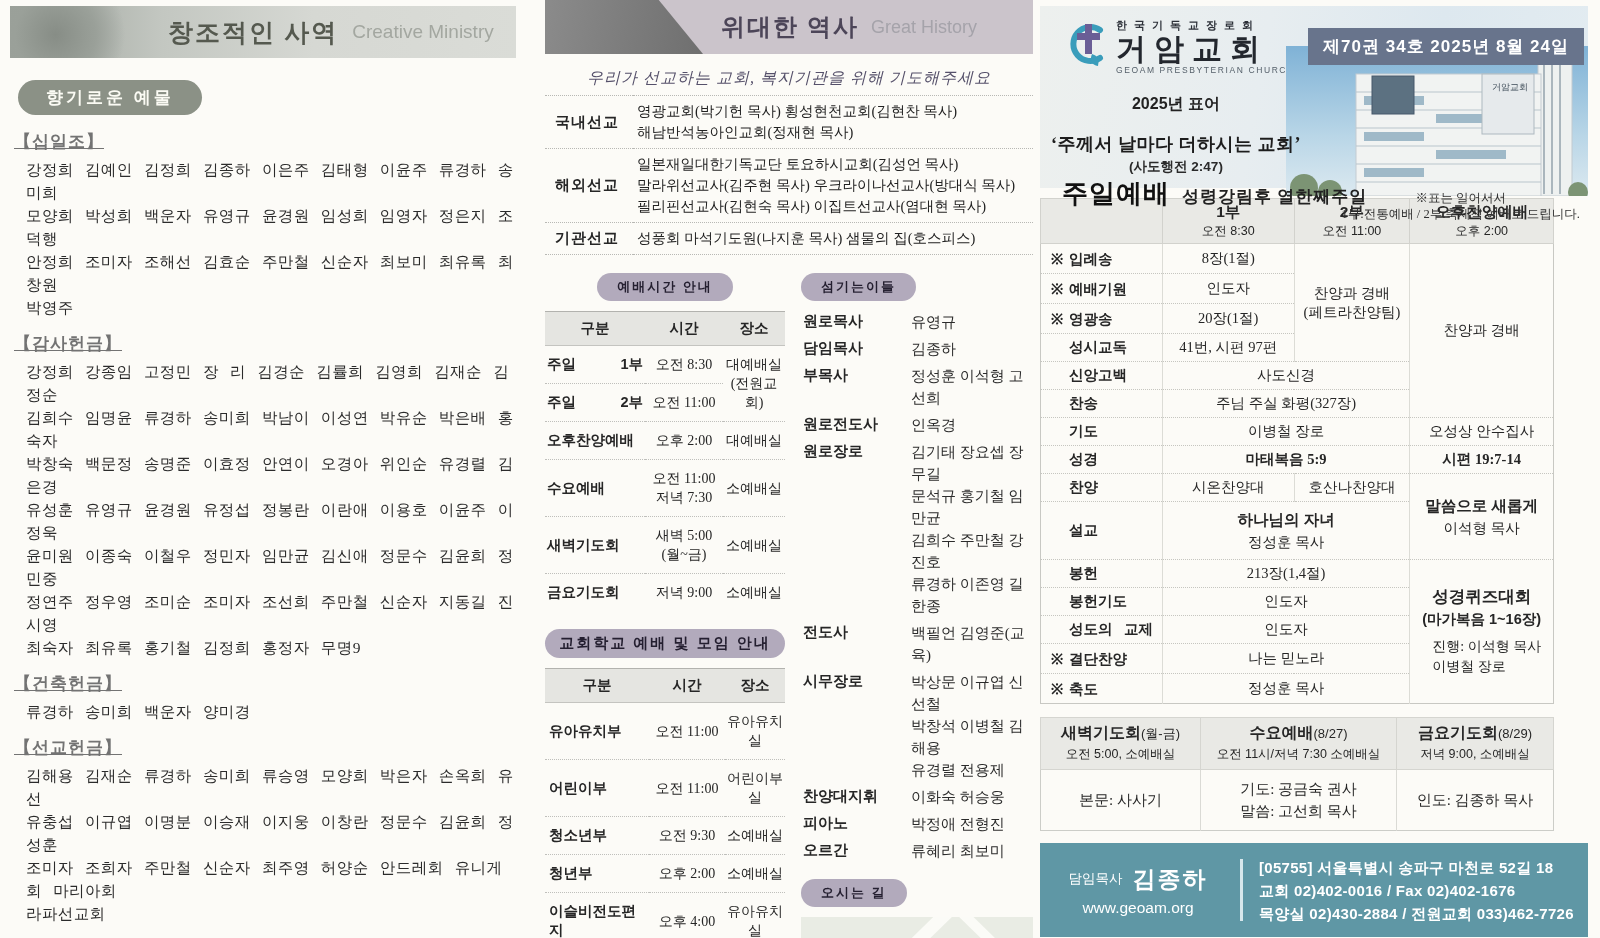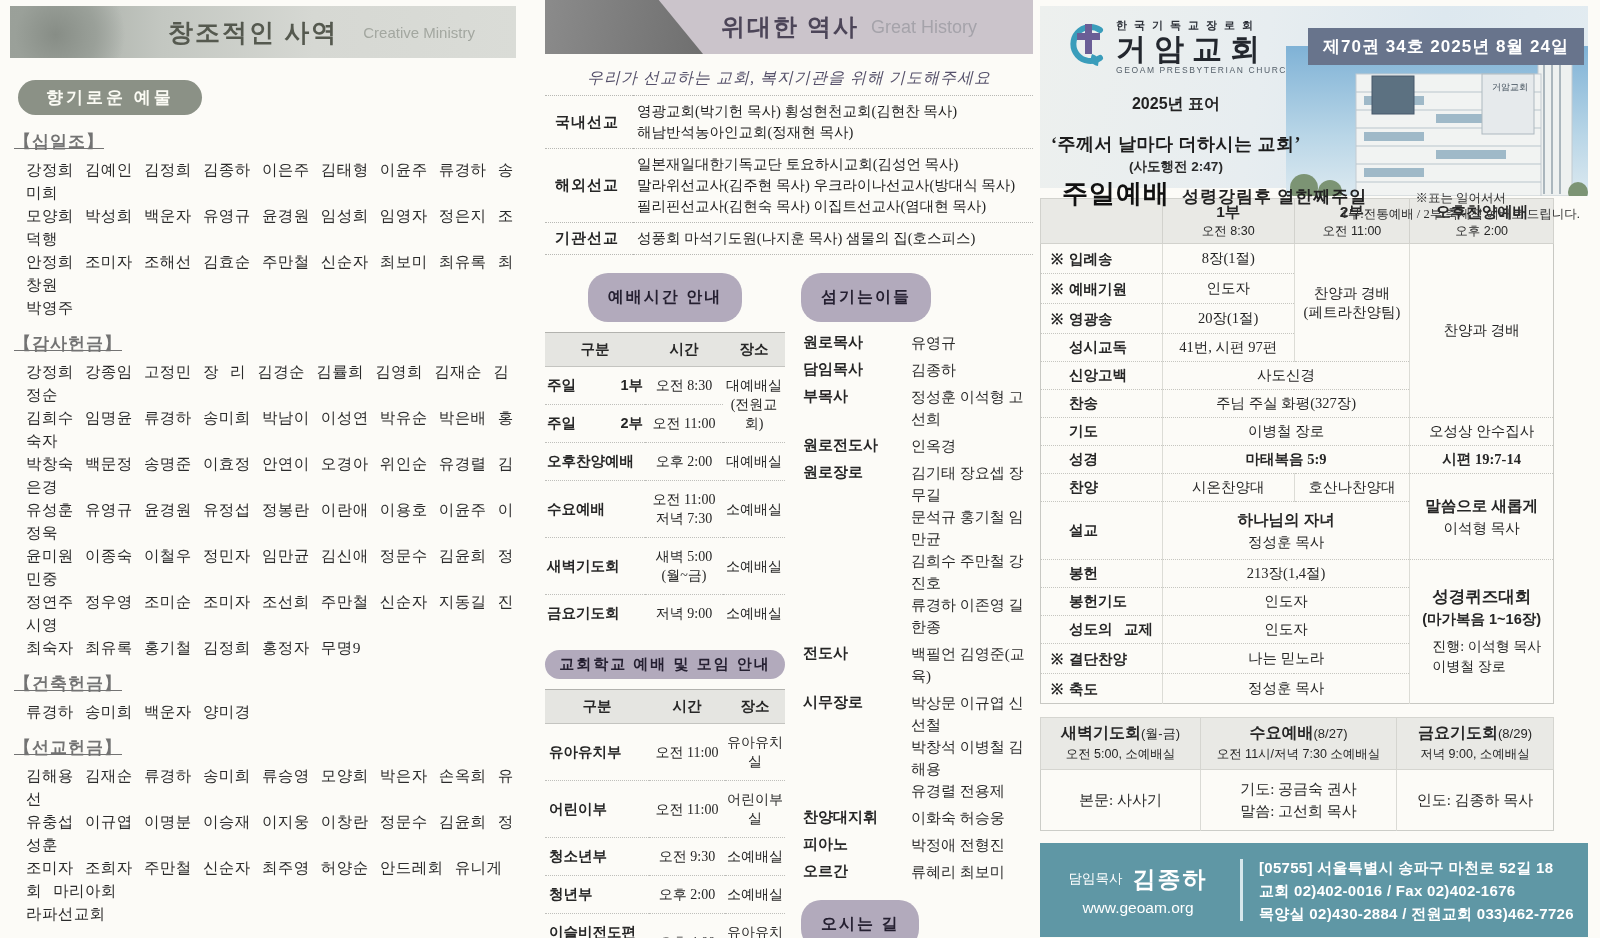--- a/index.html
+++ b/index.html
@@ -4,29 +4,29 @@
 <style>
   * { margin:0; padding:0; box-sizing:border-box; }
   html,body { width:1600px; height:938px; }
   body { background:#fcfbf7; font-family:"Liberation Serif","DejaVu Serif",serif; color:#262626; position:relative; overflow:hidden; }
   .panel { position:absolute; }
 
   
   .pre { white-space:pre-line; }
   .badge { display:inline-block; border-radius:20px; font-family:"Liberation Sans",sans-serif; font-weight:bold; }
   .badge-green { background:#8b9186; color:#fbfbf4; font-size:17px; padding:6px 28px; letter-spacing:3px; }
-  .badge-purple{ background:#b2aabc; color:#241f30; font-size:16px; padding:14px 20px; letter-spacing:2px; }
+  .badge-purple{ background:#b2aabc; color:#241f30; font-size:13px; padding:5px 20px; letter-spacing:2px; }
 
   
   .panel-left { left:10px; top:6px; width:506px; }
   .bar-left { height:52px; background:linear-gradient(90deg,#9aa099 0%,#c3c7c1 30%,#d6d8d3 60%,#dadcd7 100%); position:relative; display:flex; align-items:center; padding-left:158px; }
   .rose { position:absolute; left:0; top:0; width:130px; height:52px;
           background:radial-gradient(circle at 35% 55%, #878d86 0%, #9aa099 45%, rgba(154,160,153,0) 78%); }
   .bar-title-l { font-size:25px; font-weight:bold; color:#55594f; letter-spacing:2px; }
-  .bar-sub-l { font-family:"Liberation Sans",sans-serif; font-size:15px; color:#a3a7a0; margin-left:25px;text-align:center; }
+  .bar-sub-l { font-family:"Liberation Sans",sans-serif; font-size:19px; color:#a3a7a0; margin-left:14px;text-align:center; }
   .offer-badge { margin:22px 0 2px 8px; }
   .osec h3 { font-family:"Liberation Sans",sans-serif; font-size:17px; font-weight:bold; color:#737373; margin:13px 0 5px 4px; letter-spacing:1px;text-decoration:underline; }
   .names { font-size:15.5px; line-height:23px; margin-left:16px; word-spacing:7px; letter-spacing:.4px; color:#2b2b2b; }
 
   
   .panel-mid { left:545px; top:0; width:488px; }
   .bar-mid { height:54px; background:#cbc4cb; position:relative; display:flex; align-items:center; padding-left:176px; }
   .bar-mid .wedge { position:absolute; left:0; top:0; width:158px; height:54px; background:linear-gradient(100deg,#8b8b8b,#6f6f6f); clip-path:polygon(0 0,72% 0,100% 100%,0 100%); }
   .bar-title-m { font-size:24px; font-weight:bold; color:#4c4558; letter-spacing:2px; }
   .bar-sub-m { font-family:"Liberation Sans",sans-serif; font-size:18px; color:#a5a3aa; margin-left:12px; }

